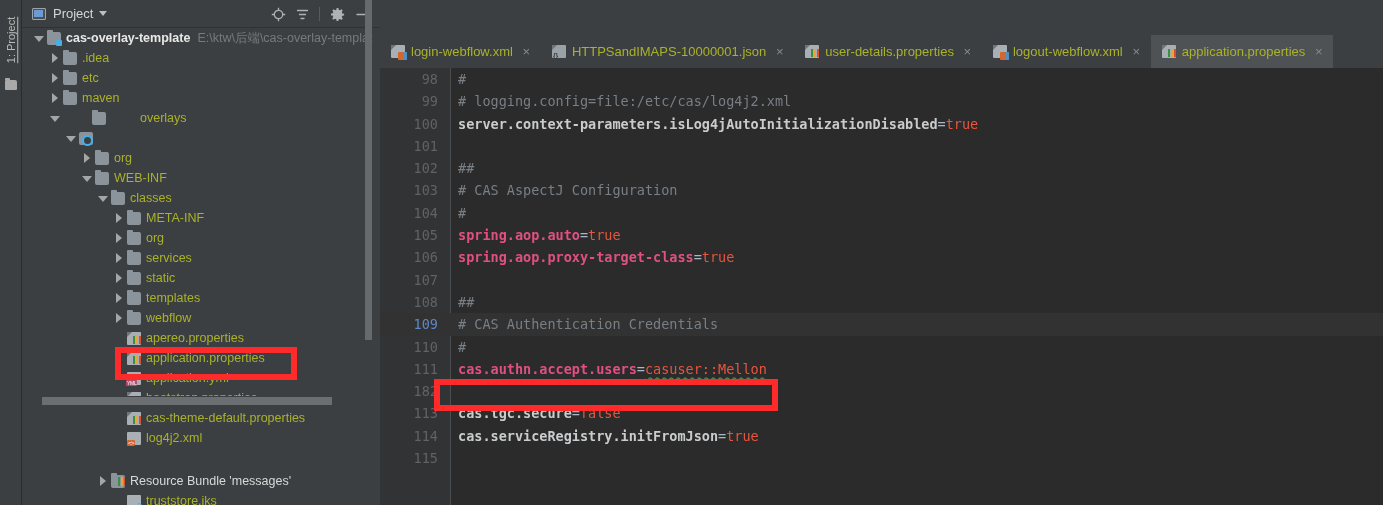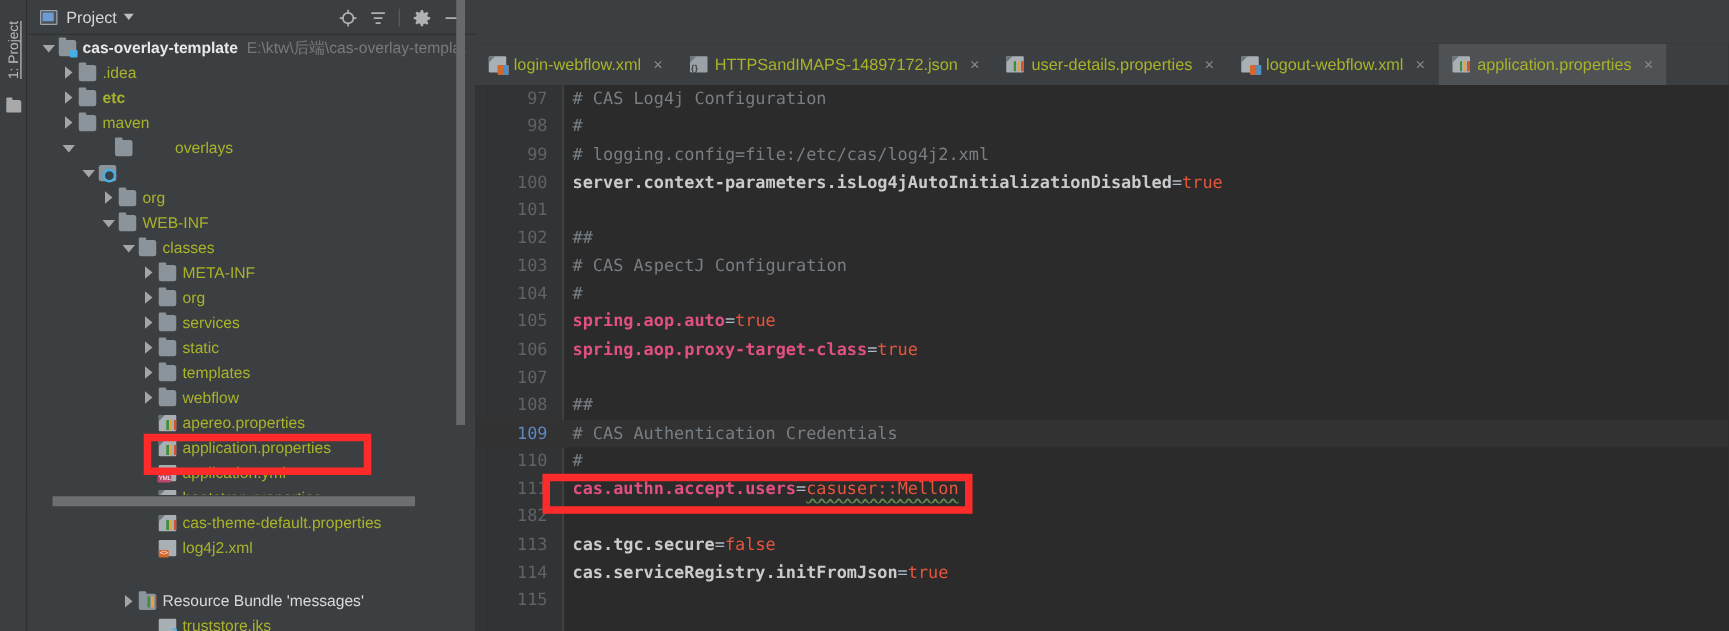--- a/index.html
+++ b/index.html
@@ -315,21 +315,21 @@
           <div class="arrow down"></div>
           <div class="ico folder folder-mod"></div>
           <span class="label-bold">cas-overlay-template</span>
           <span class="path">E:\ktw\后端\cas-overlay-templat</span>
         </div>
         <div class="row" style="padding-left: 28px;">
           <div class="arrow right"></div>
           <div class="ico folder"></div>
           <span>.idea</span>
         </div>
-        <div class="row" style="padding-left: 28px; font-weight: bold;">
+        <div class="row" style="padding-left: 28px;">
           <div class="arrow right"></div>
           <div class="ico folder"></div>
           <span>etc</span>
         </div>
         <div class="row" style="padding-left: 28px;">
           <div class="arrow right"></div>
           <div class="ico folder"></div>
           <span>maven</span>
         </div>
         <div class="row" style="padding-left: 28px; gap: 29px;">
@@ -442,21 +442,21 @@
 
   <div class="editor">
     <div class="tabs" id="tabs">
         <div class="tab">
           <div class="tab-ico xmlweb"></div>
           <span>login-webflow.xml</span>
           <span class="tab-close">×</span>
         </div>
         <div class="tab">
           <div class="tab-ico json"></div>
-          <span>HTTPSandIMAPS-14897172.json</span>
+          <span>HTTPSandIMAPS-10000001.json</span>
           <span class="tab-close">×</span>
         </div>
         <div class="tab">
           <div class="tab-ico props"></div>
           <span>user-details.properties</span>
           <span class="tab-close">×</span>
         </div>
         <div class="tab">
           <div class="tab-ico xmlweb"></div>
           <span>logout-webflow.xml</span>
@@ -467,21 +467,20 @@
           <span>application.properties</span>
           <span class="tab-close">×</span>
         </div>
       </div>
 
     <div class="code-wrap">
       <div class="gutter-strip"></div>
       <div class="gutter"></div>
       <div class="vsep"></div>
       <div id="code">
-          <div class="cline"><div class="lnum">97</div><div class="ctext" style="margin-left: 70px;"><span class="cm"># CAS Log4j Configuration</span></div></div>
           <div class="cline"><div class="lnum">98</div><div class="ctext" style="margin-left: 70px;"><span class="cm">#</span></div></div>
           <div class="cline"><div class="lnum">99</div><div class="ctext" style="margin-left: 70px;"><span class="cm"># logging.config=file:/etc/cas/log4j2.xml</span></div></div>
           <div class="cline"><div class="lnum">100</div><div class="ctext" style="margin-left: 70px;"><span class="k">server.context-parameters.isLog4jAutoInitializationDisabled</span><span class="eq">=</span><span class="v">true</span></div></div>
           <div class="cline"><div class="lnum">101</div><div class="ctext" style="margin-left: 70px;"></div></div>
           <div class="cline"><div class="lnum">102</div><div class="ctext" style="margin-left: 70px;"><span class="cm">##</span></div></div>
           <div class="cline"><div class="lnum">103</div><div class="ctext" style="margin-left: 70px;"><span class="cm"># CAS AspectJ Configuration</span></div></div>
           <div class="cline"><div class="lnum">104</div><div class="ctext" style="margin-left: 70px;"><span class="cm">#</span></div></div>
           <div class="cline"><div class="lnum">105</div><div class="ctext" style="margin-left: 70px;"><span class="kp">spring.aop.auto</span><span class="eq">=</span><span class="v">true</span></div></div>
           <div class="cline"><div class="lnum">106</div><div class="ctext" style="margin-left: 70px;"><span class="kp">spring.aop.proxy-target-class</span><span class="eq">=</span><span class="v">true</span></div></div>
           <div class="cline"><div class="lnum">107</div><div class="ctext" style="margin-left: 70px;"></div></div>

